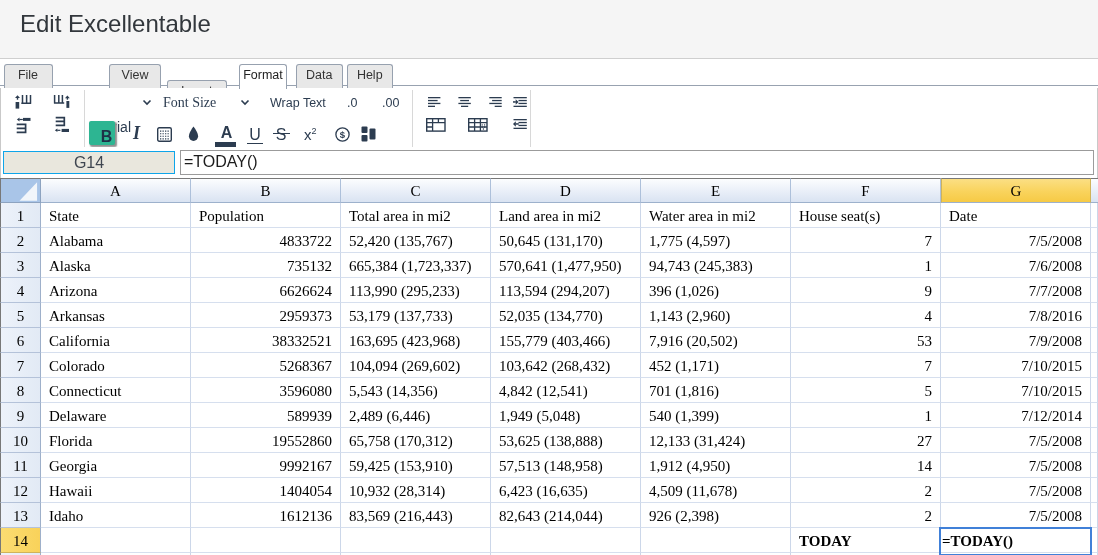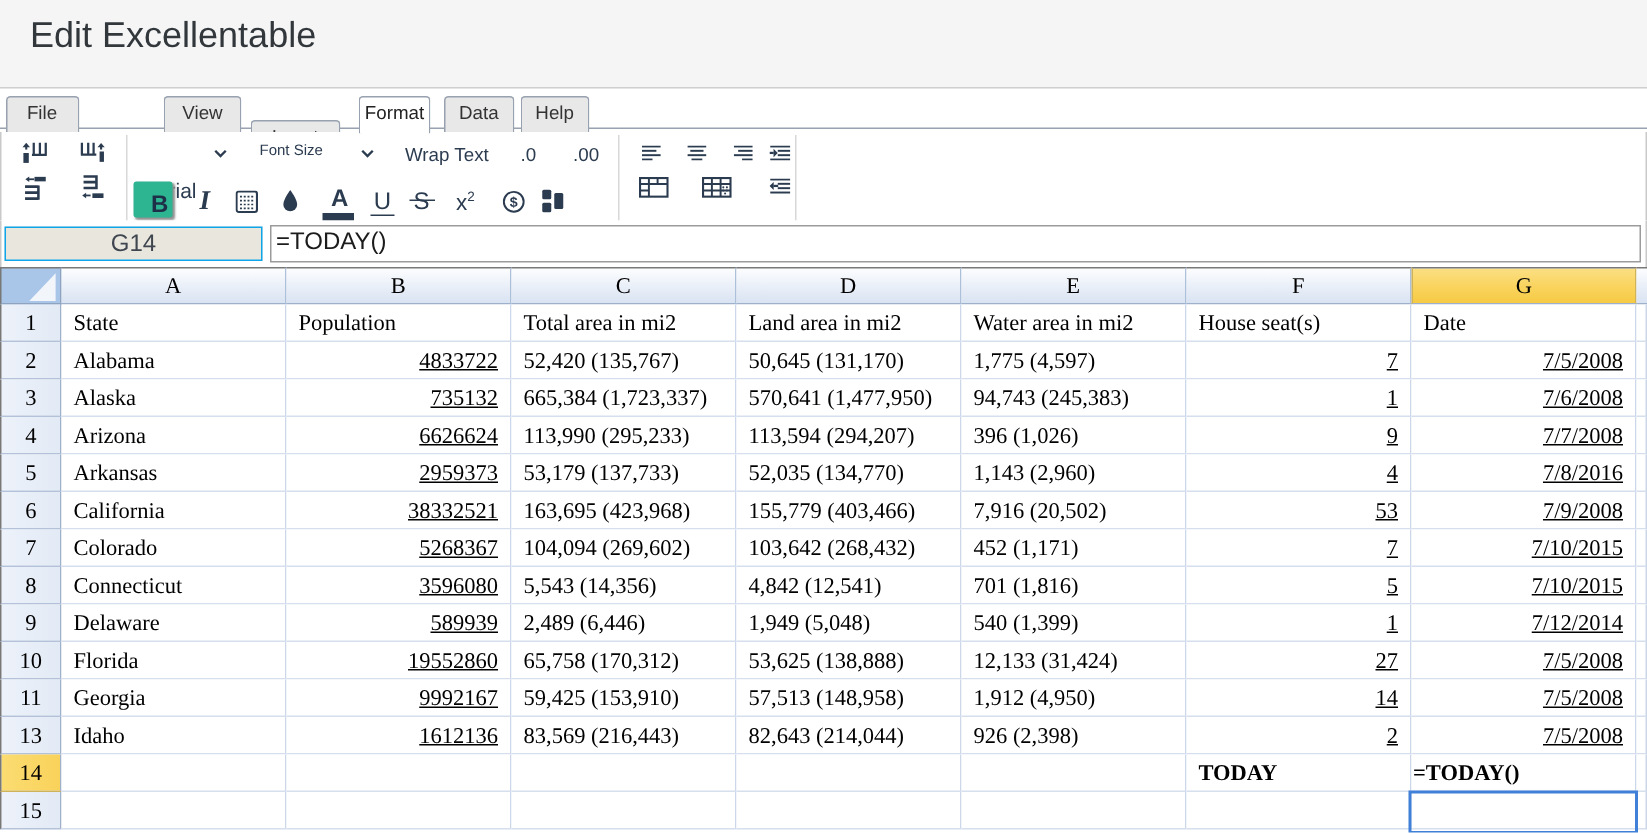--- a/index.html
+++ b/index.html
@@ -24,21 +24,21 @@
 #ftext{left:184px;top:153px;font-size:16px;color:#1c1c1c;}
 
 #grid{left:0;top:178px;}
 table{border-collapse:separate;border-spacing:0;table-layout:fixed;font-family:"Liberation Serif",serif;font-size:15px;color:#000;width:1098px;}
 td,th{padding:0 8px;overflow:hidden;white-space:nowrap;font-weight:normal;box-sizing:border-box;vertical-align:middle;}
 th.ch{height:25px;padding-top:2px;line-height:21px;background:linear-gradient(180deg,#fcfdfe 0%,#ecf1f9 45%,#d9e3f2 100%);border-right:1px solid #adc0da;border-bottom:1px solid #9db1cc;border-top:1px solid #787878;text-align:center;font-size:15px;}
 th.sel{background:linear-gradient(180deg,#fbdf84 0%,#f9d35c 55%,#f6ca45 100%);border-left:1px solid #cfb35a;border-right:1px solid #cfb35a;}
 td.rh{height:25px;line-height:22px;padding-top:2px;background:linear-gradient(90deg,#edf2fa 0%,#e2eaf5 100%);border-bottom:1px solid #b4c2d9;border-right:1px solid #9eb0ca;border-left:1px solid #787878;text-align:center;}
 td.rh.sel{background:linear-gradient(90deg,#fbdc72 0%,#f9d25a 100%);border-bottom:1px solid #cfb35a;}
 td.c{height:25px;line-height:22px;padding-top:2px;border-right:1px solid #ccd7e9;border-bottom:1px solid #d6dfee;background:#fff;}
-td.r{text-align:right;text-decoration:underline;}
+td.r{text-align:right;}
 #corner{background:#a9c5e8;border-top:1px solid #787878;border-left:1px solid #787878;border-right:1px solid #8da3c0;border-bottom:1px solid #8da3c0;padding:0;height:25px;}
 #seldiv{left:939px;top:527px;width:153px;height:28.5px;border:2.5px solid #4080d8;box-sizing:border-box;z-index:6;}
 </style>
 </head>
 <body>
 <div id="hdr" class="abs"></div>
 <div id="title" class="abs">Edit Excellentable</div>
 <div id="tabline" class="abs"></div>
 <div class="tab abs" style="left:3.5px;width:49px;">File</div>
 <div class="tab abs" style="left:56px;width:50px;margin-top:41px;">Edit</div>
@@ -46,21 +46,21 @@
 <div class="tab abs" style="left:166.5px;width:60.5px;margin-top:16px;">Insert</div>
 <div class="tab abs active" style="left:239px;width:48px;">Format</div>
 <div class="tab abs" style="left:296px;width:46.5px;">Data</div>
 <div class="tab abs" style="left:347px;width:45.5px;">Help</div>
 <div id="tbar" class="abs"></div>
 <div class="vsep abs" style="left:84px;"></div>
 <div class="vsep abs" style="left:412px;"></div>
 <div class="vsep abs" style="left:530px;"></div>
 
 <div class="tbtxt abs" style="left:103px;top:95px;font-size:14px;margin-top:24px;">Arial</div>
-<div class="tbtxt abs" style="left:173px;top:95px;font-size:10px;">Font Size</div>
+<div class="tbtxt abs" style="left:163px;top:95px;font-size:14px;font-family:Liberation Serif, serif;">Font Size</div>
 <div class="tbtxt abs" style="left:270px;top:96px;font-size:12.5px;">Wrap Text</div>
 <div class="tbtxt abs" style="left:347px;top:96px;font-size:12.5px;">.0</div>
 <div class="tbtxt abs" style="left:382px;top:96px;font-size:12.5px;">.00</div>
 
 <svg class="abs" style="left:142px;top:99px;" width="10" height="7" viewBox="0 0 10 7">
     <path d="M1.5 1.5 L5 5 L8.5 1.5" stroke="#2c3c50" stroke-width="1.6" fill="none"></path>
   </svg>
 <svg class="abs" style="left:240px;top:99px;" width="10" height="7" viewBox="0 0 10 7">
     <path d="M1.5 1.5 L5 5 L8.5 1.5" stroke="#2c3c50" stroke-width="1.6" fill="none"></path>
   </svg>
@@ -333,20 +333,31 @@
           <td class="c">Georgia</td>
           <td class="c r">9992167</td>
           <td class="c">59,425 (153,910)</td>
           <td class="c">57,513 (148,958)</td>
           <td class="c">1,912 (4,950)</td>
           <td class="c r">14</td>
           <td class="c r">7/5/2008</td>
           <td class="c"></td>
         </tr>
 <tr>
+          <td class="rh">12</td>
+          <td class="c">Hawaii</td>
+          <td class="c r">1404054</td>
+          <td class="c">10,932 (28,314)</td>
+          <td class="c">6,423 (16,635)</td>
+          <td class="c">4,509 (11,678)</td>
+          <td class="c r">2</td>
+          <td class="c r">7/5/2008</td>
+          <td class="c"></td>
+        </tr>
+<tr>
           <td class="rh">13</td>
           <td class="c">Idaho</td>
           <td class="c r">1612136</td>
           <td class="c">83,569 (216,443)</td>
           <td class="c">82,643 (214,044)</td>
           <td class="c">926 (2,398)</td>
           <td class="c r">2</td>
           <td class="c r">7/5/2008</td>
           <td class="c"></td>
         </tr>

